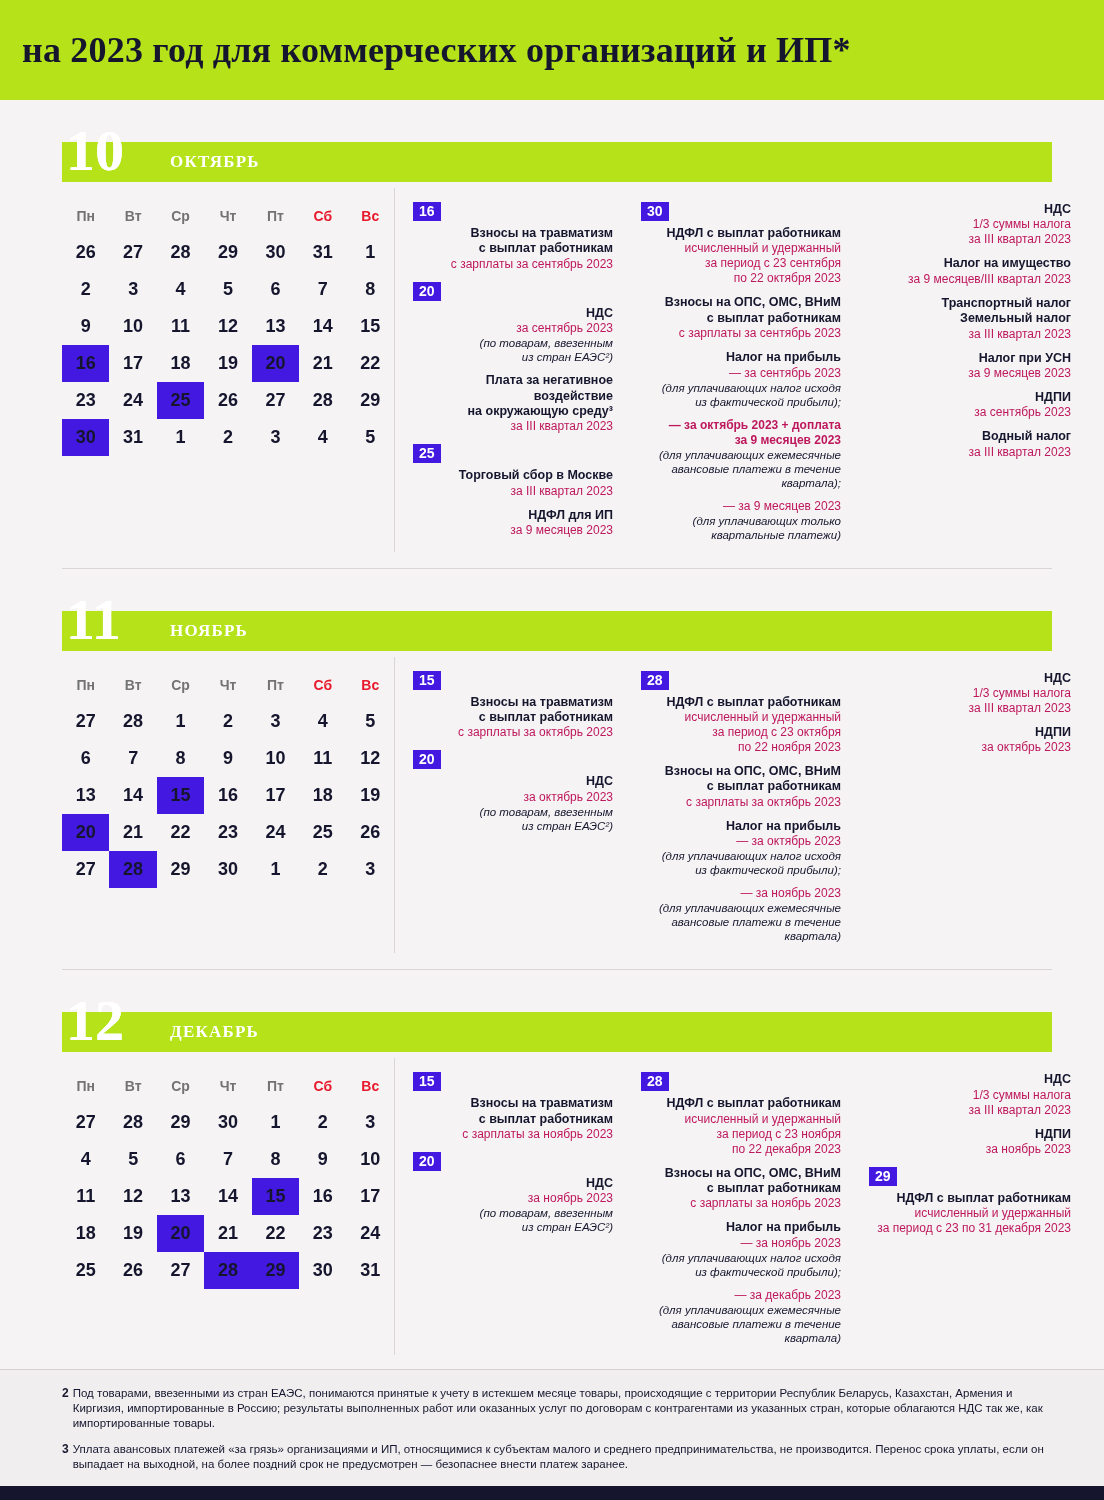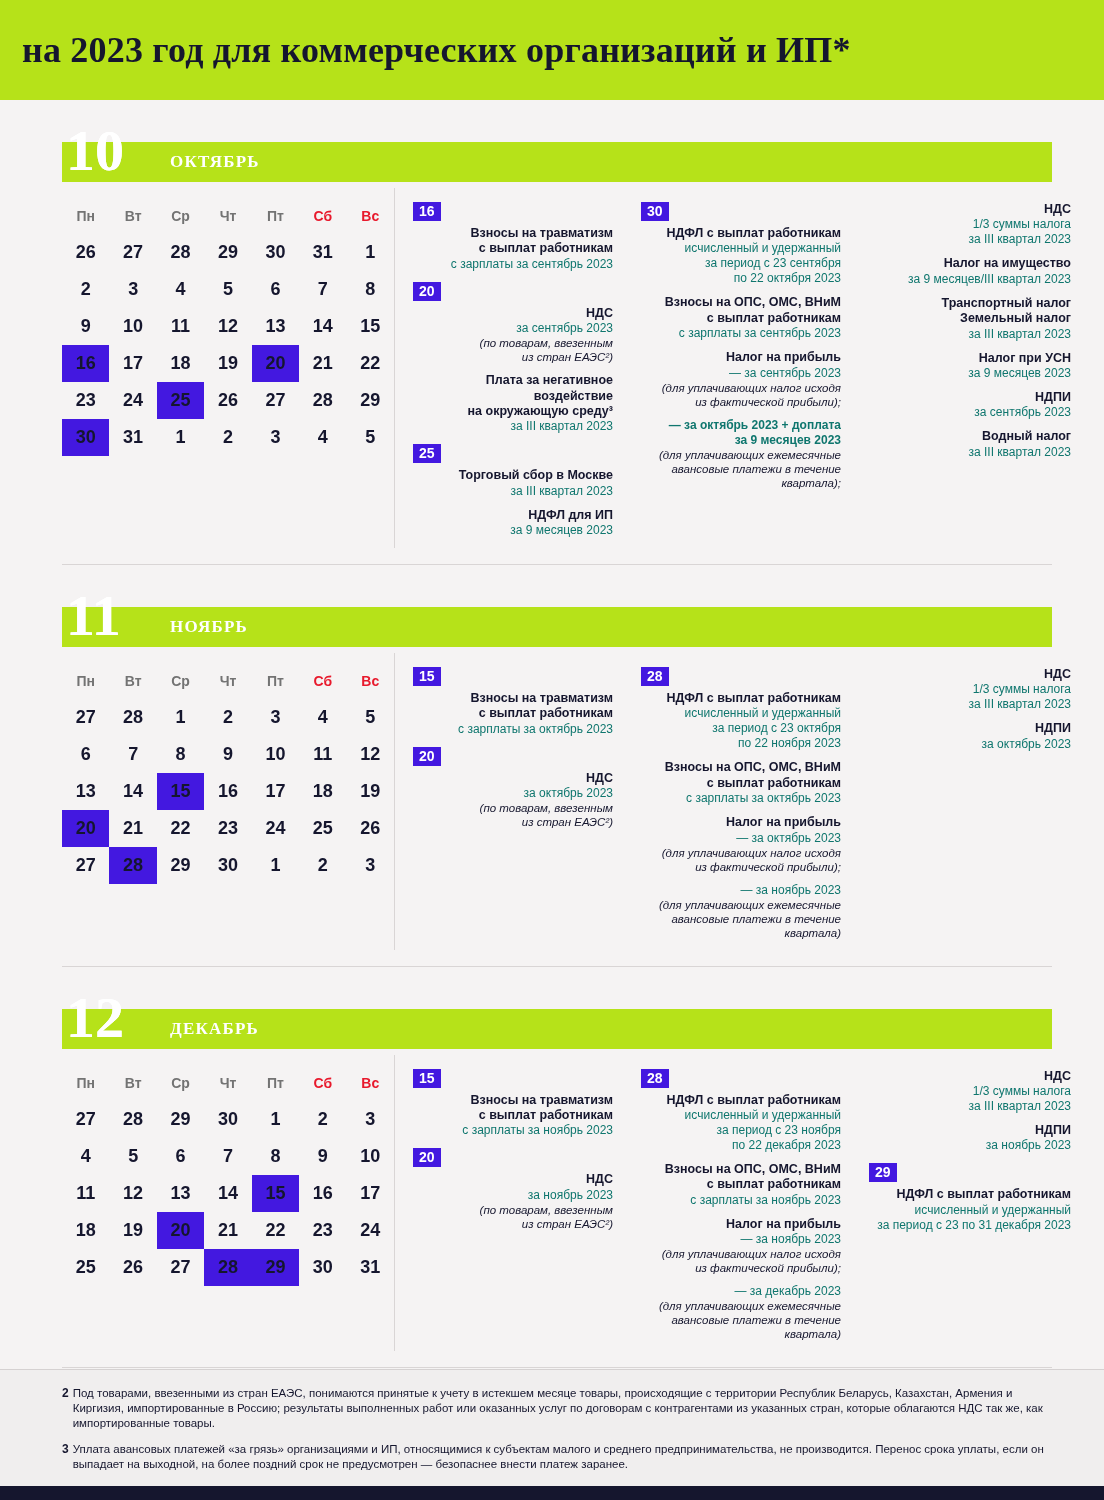--- a/index.html
+++ b/index.html
@@ -113,21 +113,21 @@
   }
   .entry { margin-bottom:9px;text-align:right; }
   .e-title {
     font-size:12.5px;
     font-weight:bold;
     color:#15162e;
     line-height:1.23;
   }
   .e-sub {
     font-size:12px;
-    color:#0f766e;
+    color:#be185d;
     line-height:1.25;
   }
   .e-note {
     font-size:11.5px;
     color:#15162e;
     font-style:italic;
     line-height:1.22;
   }
   .group { margin-bottom:10px; }
   .footnotes {
@@ -271,20 +271,24 @@
                   <div class="e-title" style="white-space: pre-line;">Налог на прибыль</div>
                   <div class="e-sub" style="white-space: pre-line;">— за сентябрь 2023</div>
                   <div class="e-note" style="white-space: pre-line;">(для уплачивающих налог исходя
 из фактической прибыли);</div>
                 </div><div class="entry">
                   <div class="e-sub" style="white-space: pre-line; font-weight: bold;">— за октябрь 2023 + доплата
         за 9 месяцев 2023</div>
                   <div class="e-note" style="white-space: pre-line;">(для уплачивающих ежемесячные
 авансовые платежи в течение
 квартала);</div>
+                </div><div class="entry">
+                  <div class="e-sub" style="white-space: pre-line;">— за 9 месяцев 2023</div>
+                  <div class="e-note" style="white-space: pre-line;">(для уплачивающих только
+квартальные платежи)</div>
                 </div></div>
             </div>
             <div class="col c3">
               <div class="group">
                 <div class="entry">
                   <div class="e-title" style="white-space: pre-line;">НДС</div>
                   <div class="e-sub" style="white-space: pre-line;">1/3 суммы налога
 за III квартал 2023</div>
                 </div>
                 <div class="entry">

